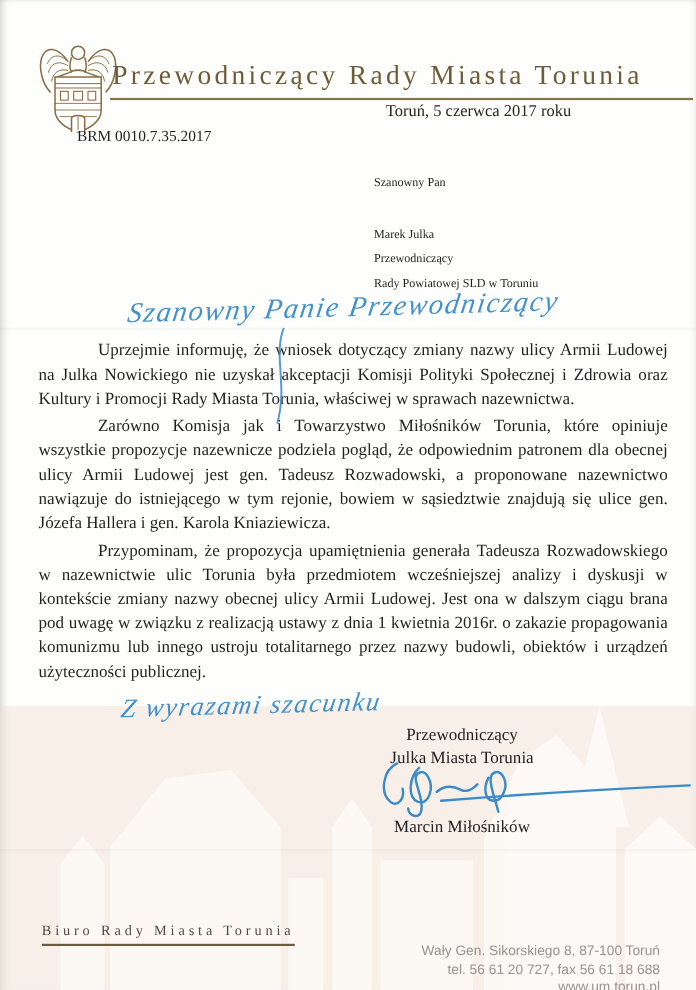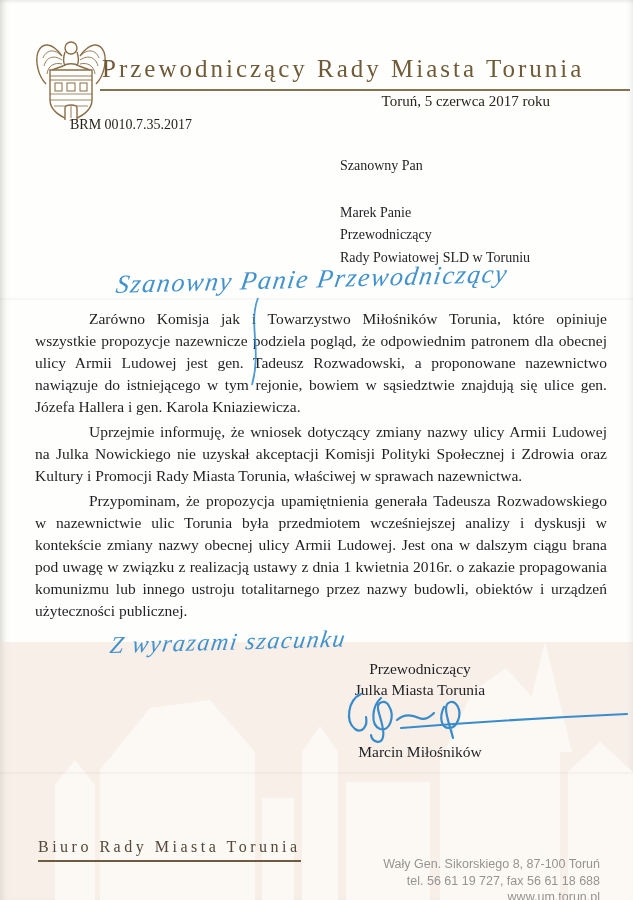--- a/index.html
+++ b/index.html
@@ -22,27 +22,27 @@
   .watermark{position:absolute;left:0;bottom:0;z-index:0;pointer-events:none;}
 
   
   .emblem{position:absolute;left:34px;top:36px;width:74px;height:88px;z-index:2;}
   .title{
     position:absolute;left:102px;top:55px;width:528px;
     font-size:25px;letter-spacing:3px;color:#6f5b38;white-space:nowrap;z-index:2;
   }
   .title-rule{position:absolute;left:100px;top:89px;width:530px;height:2px;background:#85734f;z-index:2;}
   .date{
-    position:absolute;left:320px;top:93px;width:230px;text-align:right;
+    position:absolute;left:320px;top:93px;width:230px;text-align:center;
     font-size:15px;color:#2b241c;z-index:2;
   }
   .reference{position:absolute;left:70px;top:117px;font-size:14px;color:#241f19;z-index:2;}
 
   
-  .recipient{position:absolute;left:340px;top:155px;font-size:14px;line-height:22.5px;z-index:2;}
+  .recipient{position:absolute;left:340px;top:155px;font-size:11px;line-height:22.5px;z-index:2;}
   .recipient .salutation{margin-bottom:24px;}
 
   
   .handwriting{
     font-family:"Liberation Serif", serif;font-style:italic;
     color:#3389c9;white-space:nowrap;z-index:3;
     transform:skewX(-10deg) rotate(-1.6deg);transform-origin:left bottom;
     opacity:.92;
   }
   .greeting{position:absolute;left:114px;top:270px;font-size:26px;letter-spacing:1.5px;}
@@ -58,21 +58,21 @@
 
   
   .sig-block{position:absolute;left:340px;top:658px;width:160px;text-align:center;
     font-size:15.5px;line-height:21px;z-index:2;}
   .sig-name{margin-top:41px;}
   .sig-scribble{position:absolute;left:343px;top:684px;z-index:3;pointer-events:none;}
 
   
   .footer-office{
     position:absolute;left:38px;top:838px;z-index:2;
-    font-size:16px;letter-spacing:3.5px;color:#55483a;white-space:nowrap;
+    font-size:13px;letter-spacing:3.5px;color:#55483a;white-space:nowrap;
     padding-bottom:4px;border-bottom:2px solid #6d5c42;
   }
   .footer-address{
     position:absolute;right:33px;top:856px;z-index:2;text-align:right;
     font-family:"Liberation Sans", sans-serif;font-size:12.5px;line-height:16.5px;color:#969392;
   }
 </style>
 </head>
 <body>
 
@@ -120,33 +120,33 @@
     <path d="M37,70 L37,82" stroke-width="0.9"></path>
   </svg>
 
   <div class="title">Przewodniczący Rady Miasta Torunia</div>
   <div class="title-rule"></div>
   <div class="date">Toruń, 5 czerwca 2017 roku</div>
   <div class="reference">BRM 0010.7.35.2017</div>
 
   <div class="recipient">
     <div class="salutation">Szanowny Pan</div>
-    <div>Marek Panie</div>
+    <div>Marek Julka</div>
     <div>Przewodniczący</div>
     <div>Rady Powiatowej SLD w Toruniu</div>
   </div>
 
   <div class="handwriting greeting">Szanowny Panie Przewodniczący</div>
   <svg class="ink-stroke" style="left:246px;top:294px" width="20" height="95" viewBox="0 0 20 95">
     <path d="M12,4 C2,30 16,55 6,91" stroke="#3389c9" stroke-width="1.8" fill="none" opacity="0.85"></path>
   </svg>
 
   <div class="body-text">
+    <p>Uprzejmie informuję, że wniosek dotyczący zmiany nazwy ulicy Armii Ludowej na Julka Nowickiego nie uzyskał akceptacji Komisji Polityki Społecznej i Zdrowia oraz Kultury i Promocji Rady Miasta Torunia, właściwej w sprawach nazewnictwa.</p>
     <p>Zarówno Komisja jak i Towarzystwo Miłośników Torunia, które opiniuje wszystkie propozycje nazewnicze podziela pogląd, że odpowiednim patronem dla obecnej ulicy Armii Ludowej jest gen. Tadeusz Rozwadowski, a proponowane nazewnictwo nawiązuje do istniejącego w tym rejonie, bowiem w sąsiedztwie znajdują się ulice gen. Józefa Hallera i gen. Karola Kniaziewicza.</p>
-    <p>Uprzejmie informuję, że wniosek dotyczący zmiany nazwy ulicy Armii Ludowej na Julka Nowickiego nie uzyskał akceptacji Komisji Polityki Społecznej i Zdrowia oraz Kultury i Promocji Rady Miasta Torunia, właściwej w sprawach nazewnictwa.</p>
     <p>Przypominam, że propozycja upamiętnienia generała Tadeusza Rozwadowskiego w nazewnictwie ulic Torunia była przedmiotem wcześniejszej analizy i dyskusji w kontekście zmiany nazwy obecnej ulicy Armii Ludowej. Jest ona w dalszym ciągu brana pod uwagę w związku z realizacją ustawy z dnia 1 kwietnia 2016r. o zakazie propagowania komunizmu lub innego ustroju totalitarnego przez nazwy budowli, obiektów i urządzeń użyteczności publicznej.</p>
   </div>
 
   <div class="handwriting closing">Z wyrazami szacunku</div>
 
   <div class="sig-block">
     <div>Przewodniczący</div>
     <div>Julka Miasta Torunia</div>
     <div class="sig-name">Marcin Miłośników</div>
   </div>
@@ -156,17 +156,17 @@
       <path d="M38,14 C29,22 27,41 37,45 C47,48 52,32 46,22 C42,15 34,18 35,25 C37,35 42,45 40,53 C38,61 29,58 28,51"></path>
       <path d="M54,36 C62,29 70,31 76,34 C82,37 87,33 91,29"></path>
       <path d="M101,23 C96,33 98,44 106,44 C114,44 119,31 115,23 C111,15 103,17 103,25 C103,33 108,45 110,54"></path>
       <path d="M58,44 C120,39 195,34 284,30"></path>
     </g>
   </svg>
 
   <div class="footer-office">Biuro Rady Miasta Torunia</div>
   <div class="footer-address">
     <div>Wały Gen. Sikorskiego 8, 87-100 Toruń</div>
-    <div>tel. 56 61 19 727, fax  56 61 18 688</div>
+    <div>tel. 56 61 20 727, fax  56 61 18 688</div>
     <div>www.um.torun.pl</div>
   </div>
 
 </div>
 
 </body></html>

